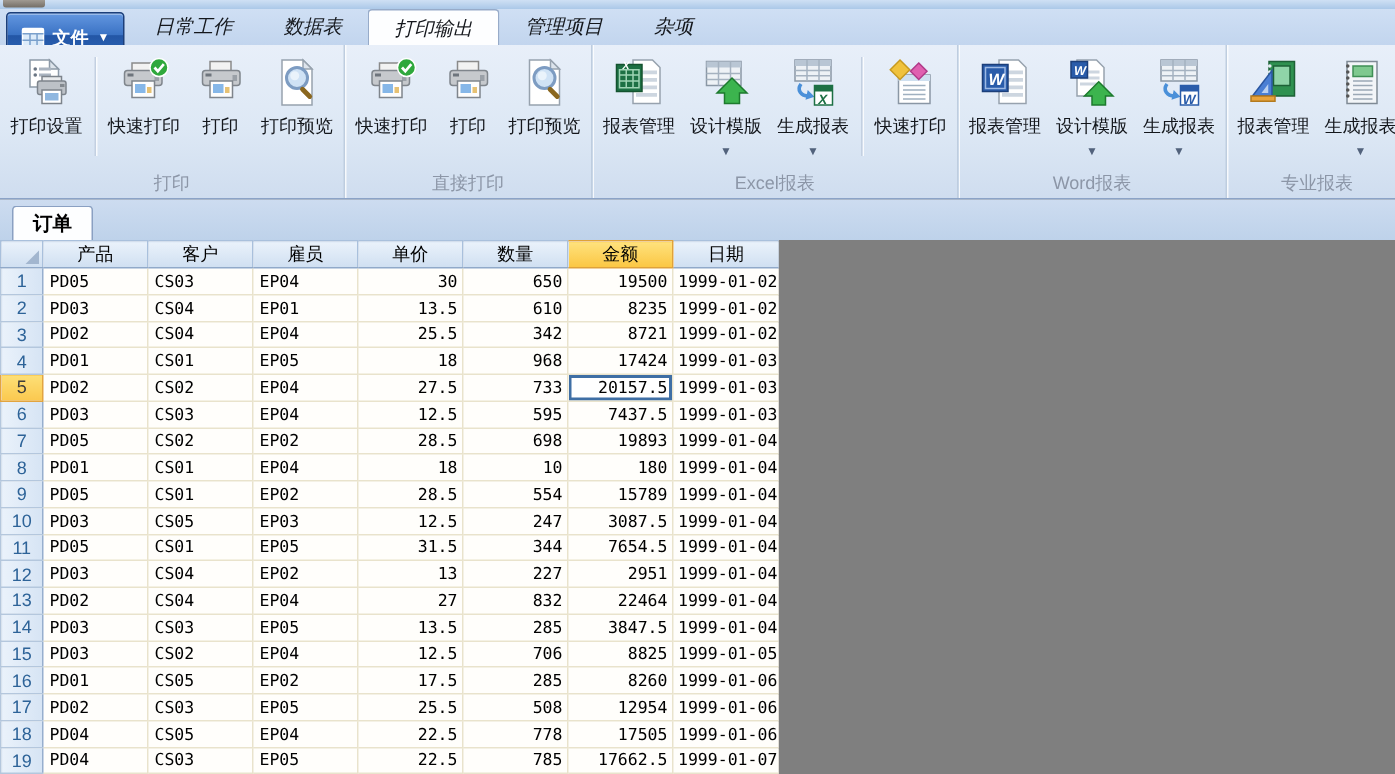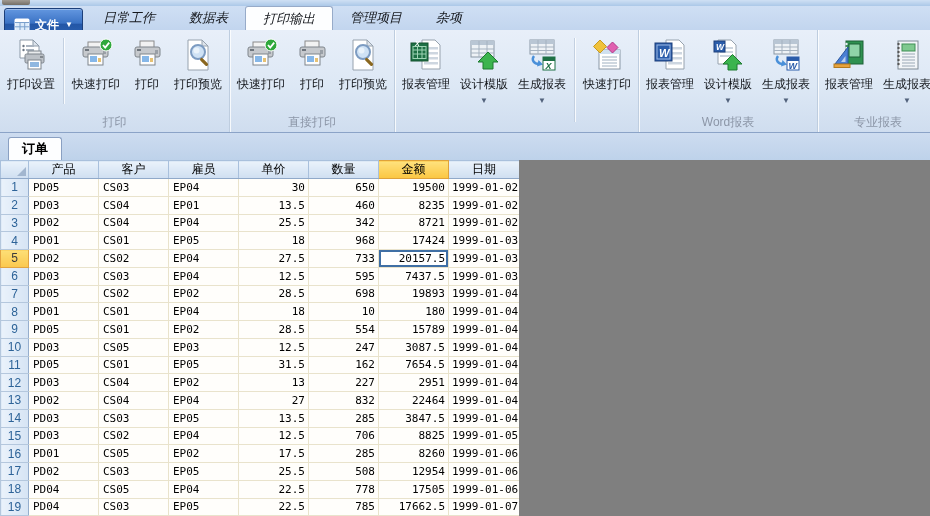--- a/index.html
+++ b/index.html
@@ -282,20 +282,21 @@
               <rect x="9" y="12" width="21" height="4" fill="#cfe0f0"></rect>
               <path d="M12 19h15M12 22h15M12 25h15M12 28h15" stroke="#9fb0c0"></path>
               <path d="M10 2l6.5 6.5L10 15 3.5 8.5z" fill="#f0c23c" stroke="#c79a20"></path>
               <path d="M22.5 4l5.5 5.5-5.5 5.5L17 9.5z" fill="#e060b0" stroke="#b03a88"></path>
             </svg>
           </span>
           <span class="lbl">快速打印</span>
           <span class="dd"></span>
         </div>
       </div>
+      <div class="grp-label">Excel报表</div>
     </section>
     <section class="group">
       <div class="btn-row">
         <div class="rbtn">
           <span class="icon">
             <svg viewBox="0 0 34 34">
               <path d="M13 2h13l5 5v24H13z" fill="#fff" stroke="#97a2ae"></path>
               <rect x="15" y="9" width="14" height="2.5" fill="#cdd6e0"></rect>
               <rect x="15" y="14" width="14" height="2.5" fill="#cdd6e0"></rect>
               <rect x="15" y="19" width="14" height="2.5" fill="#cdd6e0"></rect>
@@ -425,21 +426,21 @@
           <td class="r">650</td>
           <td class="r">19500</td>
           <td class="r">1999-01-02</td>
         </tr>
         <tr>
           <th>2</th>
           <td class="l">PD03</td>
           <td class="l">CS04</td>
           <td class="l">EP01</td>
           <td class="r">13.5</td>
-          <td class="r">460</td>
+          <td class="r">610</td>
           <td class="r">8235</td>
           <td class="r">1999-01-02</td>
         </tr>
         <tr>
           <th>3</th>
           <td class="l">PD02</td>
           <td class="l">CS04</td>
           <td class="l">EP04</td>
           <td class="r">25.5</td>
           <td class="r">342</td>
@@ -515,21 +516,21 @@
           <td class="r">247</td>
           <td class="r">3087.5</td>
           <td class="r">1999-01-04</td>
         </tr>
         <tr>
           <th>11</th>
           <td class="l">PD05</td>
           <td class="l">CS01</td>
           <td class="l">EP05</td>
           <td class="r">31.5</td>
-          <td class="r">162</td>
+          <td class="r">344</td>
           <td class="r">7654.5</td>
           <td class="r">1999-01-04</td>
         </tr>
         <tr>
           <th>12</th>
           <td class="l">PD03</td>
           <td class="l">CS04</td>
           <td class="l">EP02</td>
           <td class="r">13</td>
           <td class="r">227</td>

